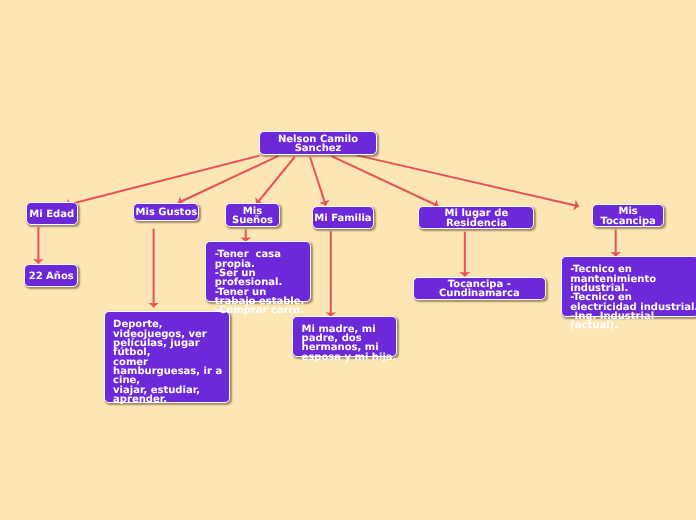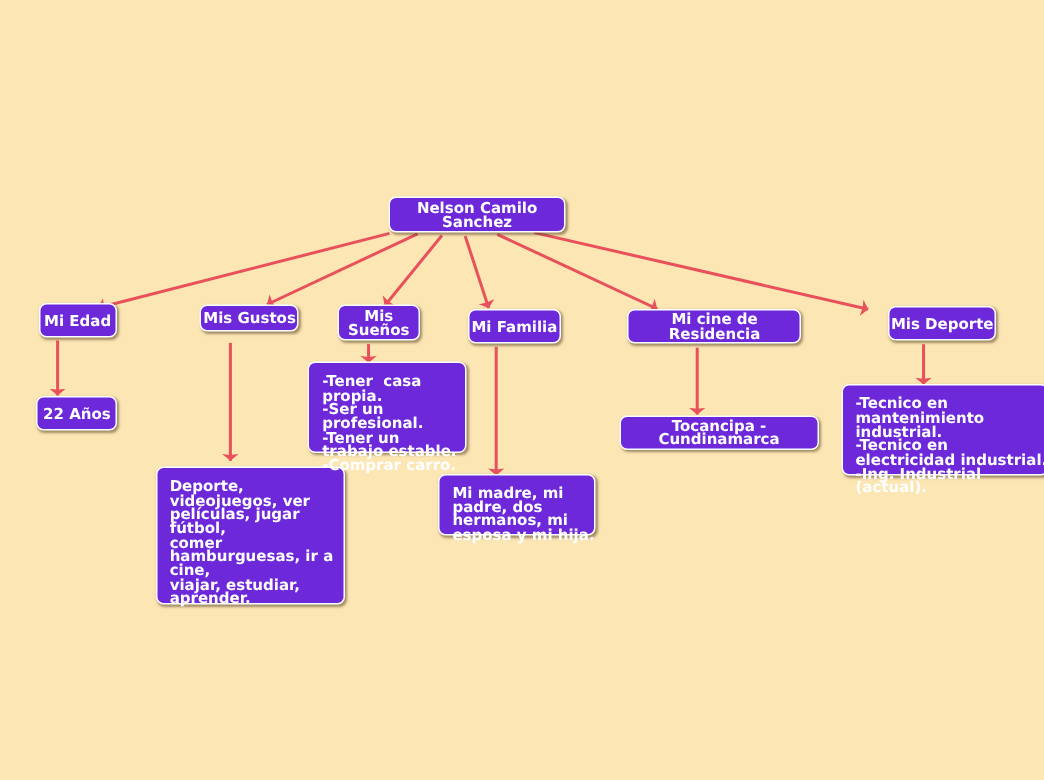--- a/index.html
+++ b/index.html
@@ -81,29 +81,29 @@
 
   <div class="node" style="left:298.5px;top:205.6px;width:62.9px;height:23.5px;">
     <span class="t">Mi Familia</span>
     </div>
 
   <div class="node multi" style="left:279.1px;top:315.5px;width:104.6px;height:41.8px;--tw:95px;">
     <span class="t">Mi madre, mi padre, dos hermanos, mi esposa y mi hija.</span>
     </div>
 
   <div class="node" style="left:405.3px;top:205.75px;width:116.2px;height:23.5px;">
-    <span class="t">Mi cine de Residencia</span>
+    <span class="t">Mi lugar de Residencia</span>
     </div>
 
   <div class="node" style="left:399.7px;top:276.5px;width:133.3px;height:23.5px;">
     <span class="t">Tocancipa - Cundinamarca</span>
     </div>
 
   <div class="node" style="left:578.9px;top:203.75px;width:72.5px;height:23.5px;">
-    <span class="t">Mis Deporte</span>
+    <span class="t">Mis Tocancipa</span>
     </div>
 
   <div class="node multi" style="left:547.8px;top:256px;width:138.4px;height:60.5px;--tw:128px;">
     <span class="t">-Tecnico en mantenimiento industrial.
 -Tecnico en electricidad industrial.
 -Ing. Industrial (actual).</span>
     </div>
 </div>
 
 </body></html>

